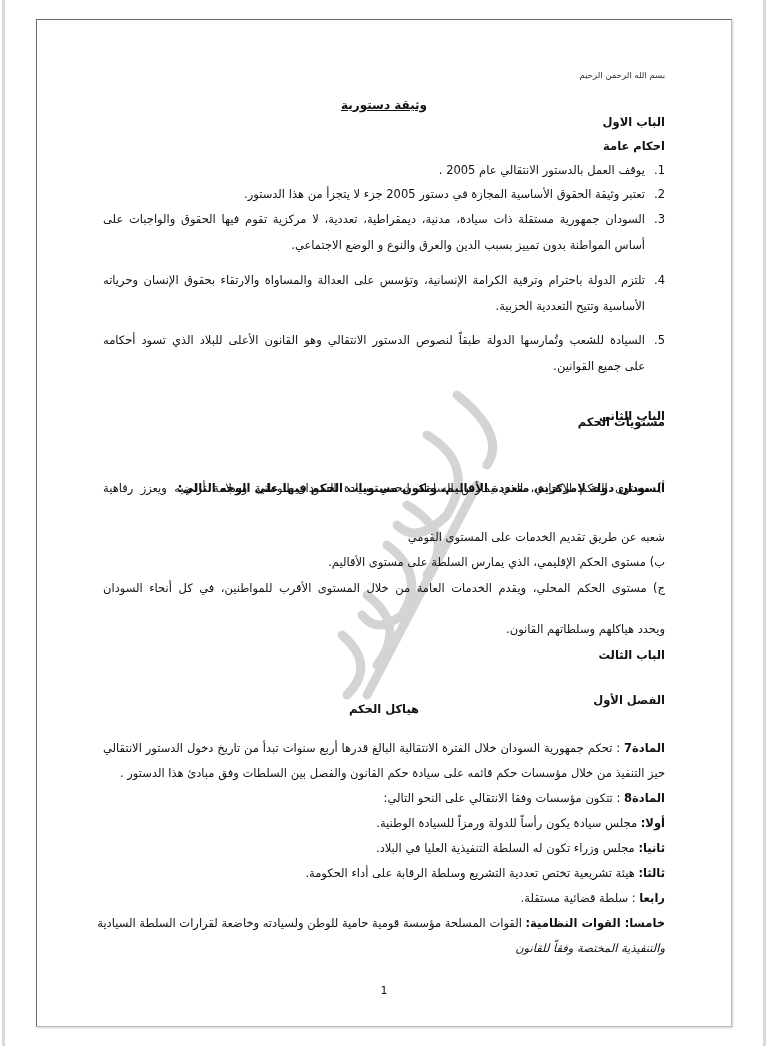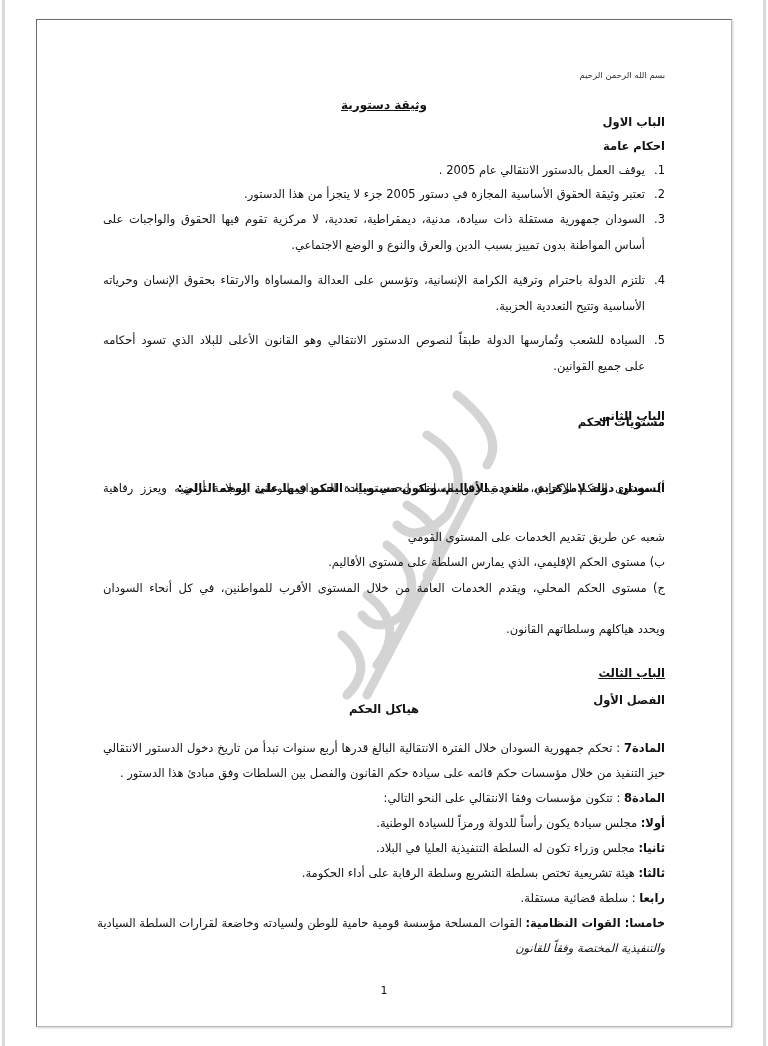--- a/index.html
+++ b/index.html
@@ -85,40 +85,40 @@
     <div class="line bold" style="top:389px;">الباب الثاني</div>
     <div class="line bold" style="top:395px;">مستويات الحكم</div>
     <div class="line bold" style="top:461px;">السودان دولة لامركزية، متعددة الأقاليم، وتكون مستويات الحكم فيها على الوجه التالي:</div>
 
     <div class="line just" style="top:461px;">أ) مستوى الحكم الاتحادي، الذي يمارس السلطة ليحمي سيادة السودان الوطنية وسلامة أراضيه ويعزز رفاهية</div>
     <div class="line" style="top:510px;">شعبه عن طريق تقديم الخدمات على المستوى القومي</div>
     <div class="line" style="top:535px;">ب) مستوى الحكم الإقليمي، الذي يمارس السلطة على مستوى الأقاليم.</div>
     <div class="line just" style="top:561px;">ج) مستوى الحكم المحلي، ويقدم الخدمات العامة من خلال المستوى الأقرب للمواطنين، في كل أنحاء السودان</div>
     <div class="line" style="top:602px;">ويحدد هياكلهم وسلطاتهم القانون.</div>
 
-    <div class="line bold" style="top:646px;text-decoration:underline;">الباب الثالث</div>
+    <div class="line bold" style="top:628px;">الباب الثالث</div>
     <div class="line bold" style="top:673px;">الفصل الأول</div>
     <div class="line bold" style="top:682px;text-align:center;">هياكل الحكم</div>
 
     <div class="line just" style="top:721px;">
       <span class="bold">المادة7</span><span> : تحكم جمهورية السودان خلال الفترة الانتقالية البالغ قدرها أربع سنوات تبدأ من تاريخ دخول الدستور الانتقالي</span>
     </div>
     <div class="line" style="top:746px;">حيز التنفيذ من خلال مؤسسات حكم قائمه على سيادة حكم القانون والفصل بين السلطات وفق مبادئ هذا الدستور .</div>
 
     <div class="line" style="top:771px;">
       <span class="bold">المادة8</span><span> : تتكون مؤسسات وفقا الانتقالي على النحو التالي:</span>
     </div>
     <div class="line" style="top:796px;">
       <span class="bold">أولا:</span><span> مجلس سيادة يكون رأساً للدولة ورمزاً للسيادة الوطنية.</span>
     </div>
     <div class="line" style="top:821px;">
       <span class="bold">ثانيا:</span><span> مجلس وزراء تكون له السلطة التنفيذية العليا في البلاد.</span>
     </div>
     <div class="line" style="top:846px;">
-      <span class="bold">ثالثا:</span><span> هيئة تشريعية تختص بسلطة التشريع وسلطة الرقابة على أداء الحكومة.</span>
+      <span class="bold">ثالثا:</span><span> هيئة تشريعية تختص تعددية التشريع وسلطة الرقابة على أداء الحكومة.</span>
     </div>
     <div class="line" style="top:871px;">
       <span class="bold">رابعا</span><span> : سلطة قضائية مستقلة.</span>
     </div>
     <div class="line just" style="top:896px;">
       <span class="bold">خامسا:</span><span class="bold"> القوات النظامية:</span><span> القوات المسلحة مؤسسة قومية حامية للوطن ولسيادته وخاضعة لقرارات السلطة السيادية</span>
     </div>
     <div class="line" style="top:921px;font-style:italic;">والتنفيذية المختصة وفقاً للقانون</div>
 
     <div class="line pageno" style="top:964px;">1</div>

